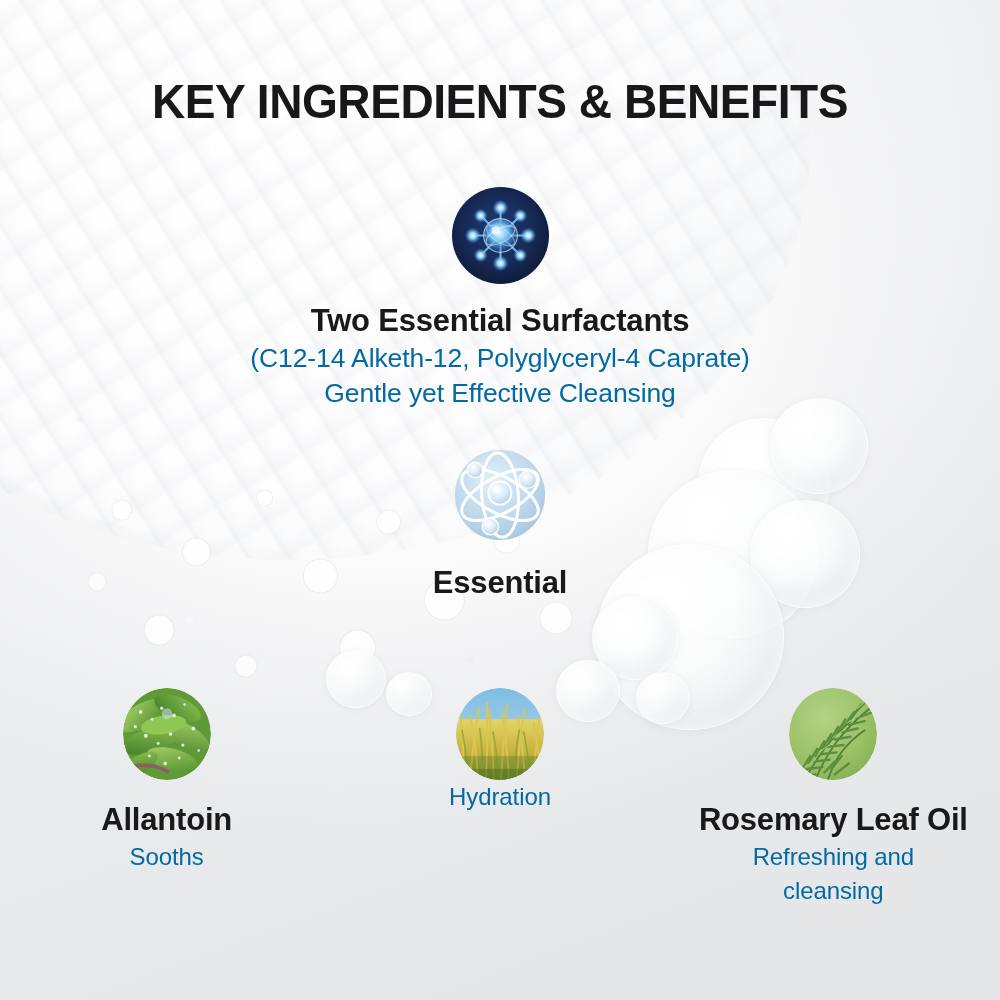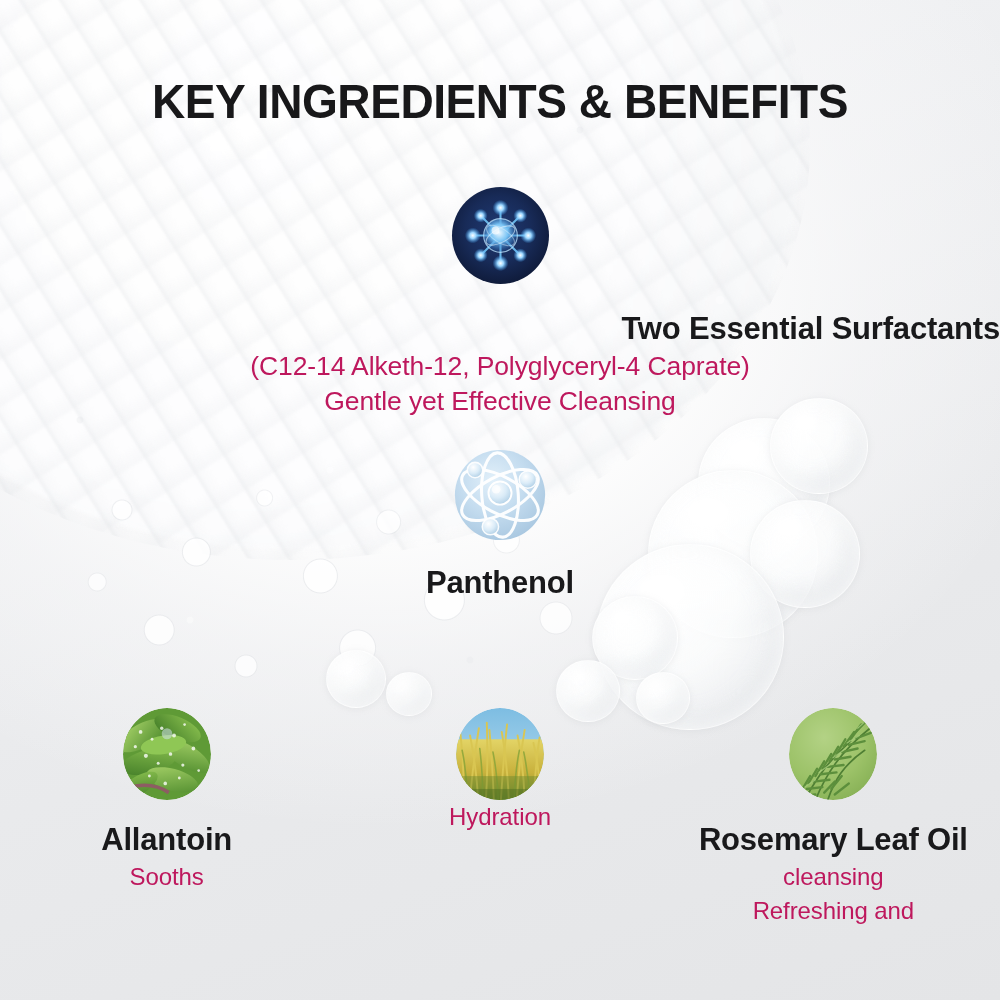--- a/index.html
+++ b/index.html
@@ -175,39 +175,39 @@
   .heading {
     font-size: 31px;
     font-weight: 700;
     color: #19191b;
     line-height: 40px;
     letter-spacing: -0.2px;
   }
   .subline {
     font-size: 26.5px;
     font-weight: 400;
-    color: #be185d;
+    color: #0369a1;
     line-height: 35px;
     letter-spacing: -0.1px;
   }
 
   
   #block-surfactants { top: 186px; }
   #block-surfactants .icon-wrap { width: 99px; height: 99px; }
-  #block-surfactants .heading { margin-top: 24px; text-align: right; }
+  #block-surfactants .heading { margin-top: 16px; }
 
   
   #block-panthenol { top: 445px; }
   #block-panthenol .icon-wrap { width: 96px; height: 100px; border-radius: 50%; }
   #block-panthenol .heading { margin-top: 18px; }
 
   
   #bottom-row {
     position: absolute;
-    top: 708px;
+    top: 688px;
     left: 0;
     width: 1000px;
     display: flex;
   }
   .col { flex: 1 1 0; text-align: center; }
   .col .icon-wrap { width: 88px; height: 92px; }
   .col .heading { margin-top: 20px; font-size: 31px; }
   .col .subline { font-size: 24px; line-height: 34px; }
 
   
@@ -317,21 +317,21 @@
           <circle cx="50" cy="48" r="12" fill="none" stroke="#ffffff" stroke-width="2"></circle>
           <circle cx="46" cy="44" r="4.5" fill="#ffffff" opacity="0.7"></circle>
           <circle cx="24" cy="24" r="8" fill="url(#dropGrad)"></circle>
           <circle cx="24" cy="24" r="8" fill="none" stroke="#ffffff" stroke-width="1.6" opacity="0.9"></circle>
           <circle cx="79" cy="34" r="9" fill="url(#dropGrad)"></circle>
           <circle cx="79" cy="34" r="9" fill="none" stroke="#ffffff" stroke-width="1.6" opacity="0.9"></circle>
           <circle cx="40" cy="83" r="8.5" fill="url(#dropGrad)"></circle>
           <circle cx="40" cy="83" r="8.5" fill="none" stroke="#ffffff" stroke-width="1.6" opacity="0.9"></circle>
         </svg>
       </div>
-      <div class="heading">Panthenol</div>
+      <div class="heading">Essential</div>
     </div>
 
     <div id="bottom-row">
 
       <div class="col">
         <div class="icon-wrap">
           <svg class="icon-svg" viewBox="0 0 100 100" preserveAspectRatio="none">
             <defs>
               <clipPath id="clipA">
                   <ellipse cx="50" cy="50" rx="50" ry="50"></ellipse>
@@ -475,20 +475,20 @@
                 <line x1="78" y1="22" x2="92" y2="10"></line>
                   <line x1="66" y1="38" x2="80" y2="30"></line>
                 <line x1="50" y1="54" x2="62" y2="46"></line>
                   <line x1="34" y1="70" x2="46" y2="62"></line>
                 <line x1="18" y1="86" x2="30" y2="78"></line>
               </g>
             </g>
           </svg>
         </div>
         <div class="heading">Rosemary Leaf Oil</div>
+        <div class="subline">Refreshing and</div>
         <div class="subline">cleansing</div>
-        <div class="subline">Refreshing and</div>
       </div>
 
     </div>
 
   </div>
 </div>
 
 </body></html>

